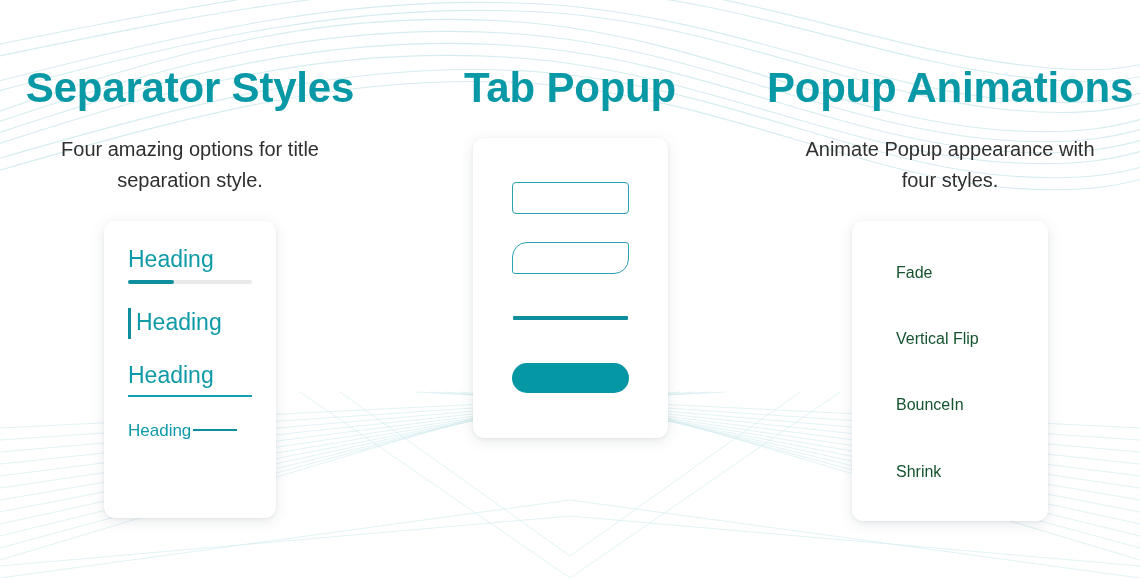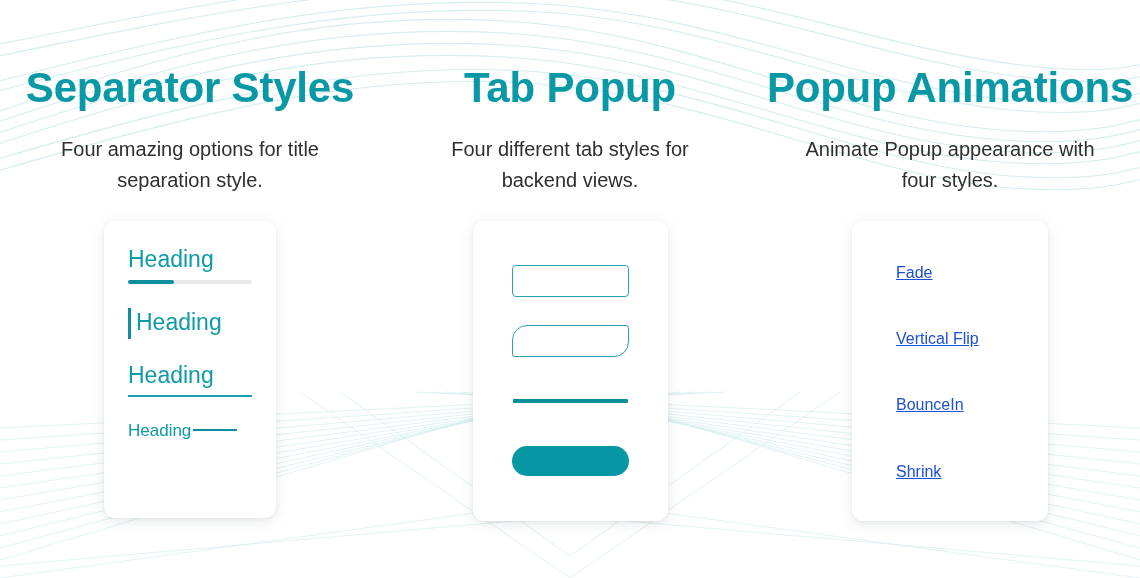--- a/index.html
+++ b/index.html
@@ -202,25 +202,24 @@
   .card-popups {
     width: 196px;
     height: 300px;
     padding: 42px 0 0 44px;
     display: flex;
     flex-direction: column;
   }
 
   .popup-item {
     font-size: 16px;
-    color: #1d4ed8;
+    color: #14532d;
     line-height: 1.2;
     margin-bottom: 47px;
     white-space: nowrap;
-    text-decoration: underline;
   }
   .popup-item:last-child { margin-bottom: 0; }
 </style>
 </head>
 <body>
 
 <svg id="bg-layer" viewBox="0 0 1140 578" preserveAspectRatio="none" aria-hidden="true">
   <g fill="none" stroke="#d6ecef" stroke-width="1.1">
     <path d="M-20,118 C180,48 330,8 520,22 C700,36 840,118 1000,130 C1080,136 1120,126 1160,114"></path>
     <path d="M-20,128 C180,60 330,20 520,34 C700,48 840,128 1000,140 C1080,146 1120,136 1160,124"></path>
@@ -291,21 +290,20 @@
       <div class="sep-item sep-style-4">
         <div class="sep-text">Heading</div>
         <div class="inline-rule"></div>
       </div>
 
     </div>
   </div>
 
   <div class="column">
     <div class="col-title">Tab Popup</div>
-    <div class="col-desc">Four different tab styles for backend views.</div>
 
     <div class="card card-tabs">
       <div class="tab-slot">
         <div class="tab-rect"></div>
       </div>
       <div class="tab-slot">
         <div class="tab-leaf"></div>
       </div>
       <div class="tab-slot">
         <div class="tab-line"></div>

